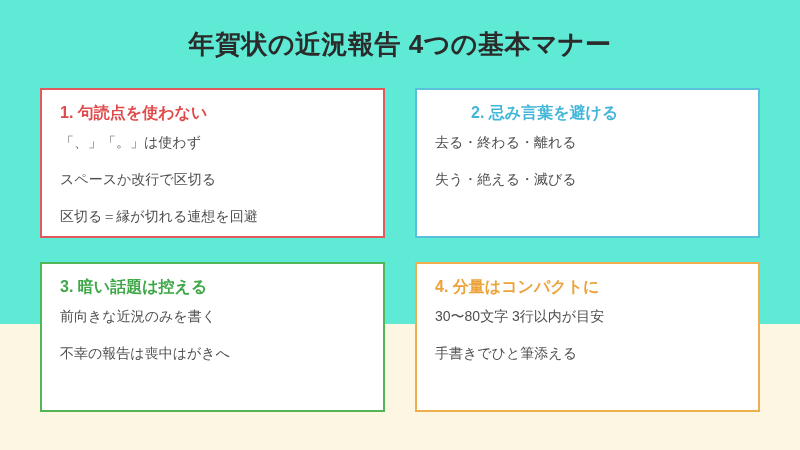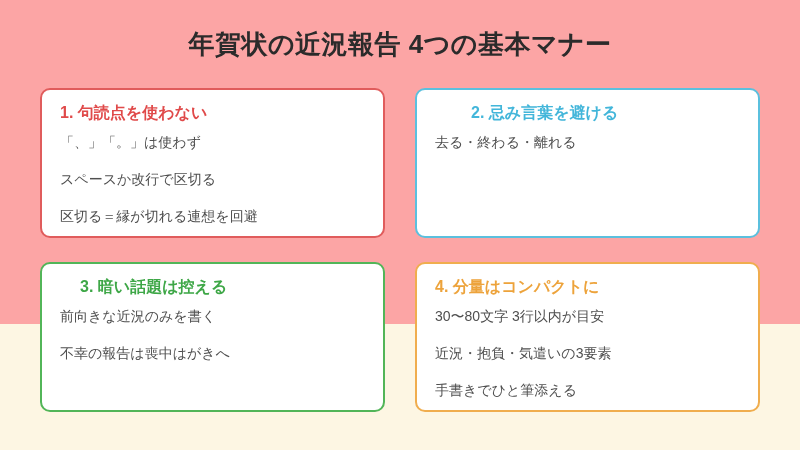--- a/index.html
+++ b/index.html
@@ -11,21 +11,21 @@
     height: 450px;
     background: #fdf6e3;
     font-family: "Liberation Sans", "DejaVu Sans", sans-serif;
     overflow: hidden;
   }
   .page {
     position: relative;
     width: 800px;
     height: 324px;
     box-sizing: border-box;
-    background: #fca5a5;
+    background: #5eead4;
   }
 
   
   .title-wrap {
     position: absolute;
     top: 0;
     left: 0;
     width: 800px;
     height: 88px;
     display: flex;
@@ -51,21 +51,21 @@
     display: grid;
     grid-template-columns: 345px 345px;
     grid-template-rows: 150px 150px;
     column-gap: 30px;
     row-gap: 24px;
   }
   .card {
     box-sizing: border-box;
     background: #ffffff;
     border: 2px solid #cccccc;
-    border-radius: 10px;
+    border-radius: 0;
     padding: 13px 14px 10px 18px;
     display: flex;
     flex-direction: column;
     overflow: hidden;
   }
   .card-heading {
     font-size: 16px;
     font-weight: bold;
     line-height: 1.2;
     margin-bottom: 9px;
@@ -82,21 +82,21 @@
     color: #4f4f4f;
     white-space: nowrap;
   }
 
   
   .card.accent-red      { border-color: #e05c5c; }
   .card.accent-red      .card-heading { color: #e04a4a; }
   .card.accent-blue     { border-color: #5bc0de; }
   .card.accent-blue     .card-heading { color: #43b6da; margin-left: 36px; }
   .card.accent-green    { border-color: #52b558; }
-  .card.accent-green    .card-heading { color: #3ea747; margin-left: 20px; }
+  .card.accent-green    .card-heading { color: #3ea747; }
   .card.accent-orange   { border-color: #f0ad4e; }
   .card.accent-orange   .card-heading { color: #eda33b; }
 </style>
 </head>
 <body>
 
 <div class="page">
 
   <div class="title-wrap">
     <div class="title">年賀状の近況報告 4つの基本マナー</div>
@@ -110,34 +110,34 @@
         <div class="card-line">「、」「。」は使わず</div>
         <div class="card-line">スペースか改行で区切る</div>
         <div class="card-line">区切る＝縁が切れる連想を回避</div>
       </div>
     </div>
 
     <div class="card accent-blue">
       <div class="card-heading">2. 忌み言葉を避ける</div>
       <div class="card-lines">
         <div class="card-line">去る・終わる・離れる</div>
+        <div class="card-line">失う・絶える・滅びる</div>
       </div>
     </div>
 
     <div class="card accent-green">
       <div class="card-heading">3. 暗い話題は控える</div>
       <div class="card-lines">
         <div class="card-line">前向きな近況のみを書く</div>
         <div class="card-line">不幸の報告は喪中はがきへ</div>
       </div>
     </div>
 
     <div class="card accent-orange">
       <div class="card-heading">4. 分量はコンパクトに</div>
       <div class="card-lines">
         <div class="card-line">30〜80文字 3行以内が目安</div>
-        <div class="card-line">近況・抱負・気遣いの3要素</div>
         <div class="card-line">手書きでひと筆添える</div>
       </div>
     </div>
 
   </div>
 </div>
 
 </body></html>

